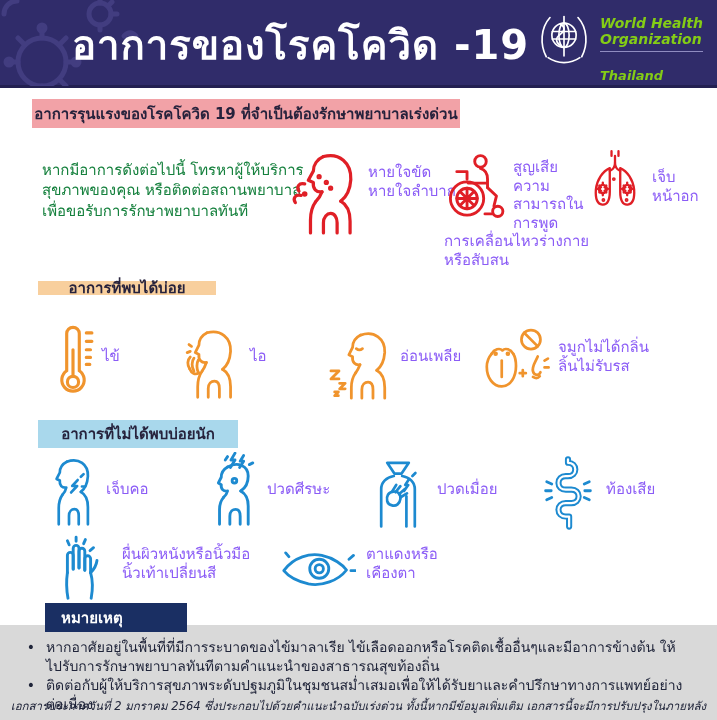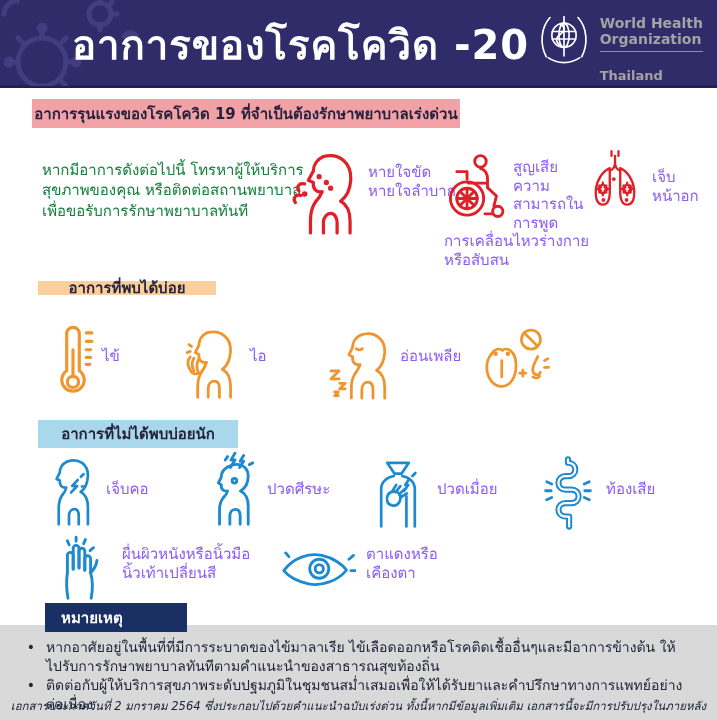--- a/index.html
+++ b/index.html
@@ -7,21 +7,21 @@
   #stage { position:relative; width:717px; height:720px; background:#ffffff; overflow:hidden; }
 
   
   .header { position:absolute; left:0; top:0; width:717px; height:88px;
             background:#302c6a; border-bottom:3px solid #232051; }
   .header-deco { position:absolute; left:0; top:0; }
   .page-title { position:absolute; left:72px; top:13px; color:#ffffff;
                 font-size:40px; font-weight:bold; letter-spacing:1px; }
   .who { position:absolute; right:14px; top:10px; display:flex; align-items:flex-start; }
   .who-emblem { margin-right:8px; }
-  .who-text { color:#a3a3a3; font-weight:bold; font-size:14px; line-height:1.12; padding-top:6px; }
+  .who-text { color:#84cc16; font-weight:bold; font-size:14px; line-height:1.12; padding-top:6px;font-style:italic; }
   .who-country { border-top:1px solid #8f8cc0; margin-top:4px; padding-top:17px; font-size:13px; }
 
   
   .banner { position:absolute; display:flex; align-items:center; justify-content:center;
             font-size:15px; font-weight:bold; color:#26223c; }
   .banner-severe { left:32px; top:99px; width:428px; height:29px; background:#f2a2a7; }
   .banner-common { left:38px; top:281px; width:178px; height:14px; background:#f8cf9d; }
   .banner-less   { left:38px; top:420px; width:200px; height:28px; background:#a9d8ec; }
   .banner-note   { left:45px; top:603px; width:142px; height:29px; background:#1a2f63;
                    color:#ffffff; justify-content:flex-start; padding-left:16px; }
@@ -52,21 +52,21 @@
       <circle cx="42" cy="62" r="24"></circle>
       <path d="M42,38 V28 M66,62 h10 M42,86 v4 M18,62 h-9 M59,45 l7,-7 M59,79 l7,7 M25,45 l-7,-7"></path>
       <circle cx="42" cy="28" r="3"></circle>
         <circle cx="76" cy="62" r="3"></circle>
         <circle cx="9" cy="62" r="3"></circle>
       <circle cx="100" cy="14" r="11"></circle>
       <path d="M100,3 v-5 M111,14 h6 M100,25 v5 M108,6 l4,-4"></path>
       <path d="M124,36 q6,-6 12,0"></path>
       <path d="M4,14 a13,13 0 0 1 13,-13"></path>
     </svg>
-    <div class="page-title">อาการของโรคโควิด -20</div>
+    <div class="page-title">อาการของโรคโควิด -19</div>
     <div class="who">
       <svg class="who-emblem" width="56" height="58" viewBox="0 0 60 62" fill="none" stroke="#ffffff" stroke-width="1.8" stroke-linecap="round">
         <circle cx="30" cy="27" r="13"></circle>
         <ellipse cx="30" cy="27" rx="5.5" ry="13"></ellipse>
         <path d="M17.5,23 h25 M17.5,31 h25"></path>
         <path d="M30,7 V49"></path>
         <path d="M26,15 q8,5 0,11 q-8,6 0,12"></path>
         <path d="M11,50 C4,37 5,19 15,8"></path>
         <path d="M49,50 C56,37 55,19 45,8"></path>
         <path d="M13,51 C23,58 37,58 47,51"></path>
@@ -193,20 +193,22 @@
       <circle cx="20" cy="38" r="1.4" fill="currentColor"></circle>
         <circle cx="38" cy="38" r="1.4" fill="currentColor"></circle>
       <circle cx="72" cy="17" r="14"></circle>
       <path d="M62,7 L82,27"></path>
       <path d="M82,42 C78,51 73,57 75,64 C77,71 84,70 86,65"></path>
       <path d="M75,72 q6,4 10,-1"></path>
       <path d="M60,62 v9 M55.5,66.5 h9"></path>
       <path d="M92,48 l5,-3 M92,58 h6"></path>
     </svg>
   </div>
+  <div class="lbl ml" style="left:558px; top:338px;">จมูกไม่ได้กลิ่น
+ลิ้นไม่รับรส</div>
 
   <div class="banner banner-less">อาการที่ไม่ได้พบบ่อยนัก</div>
 
   <div class="icon blue" style="left:42px; top:456px;">
     <svg width="54" height="74" viewBox="0 0 100 136" fill="none" stroke="currentColor" stroke-width="5" stroke-linecap="round" stroke-linejoin="round">
       <path d="M46,10 C68,2 86,15 85,37 C84,51 80,60 72,66"></path>
       <path d="M46,10 C38,14 33,22 33,30 L27,42 L33,45 C32,54 37,59 45,58 C44,63 42,67 38,71"></path>
       <path d="M66,44 l-10,11 h9 l-11,12"></path>
       <path d="M72,38 l5,-5 M74,56 h6"></path>
       <path d="M72,66 C81,71 85,80 85,94 V126"></path>

